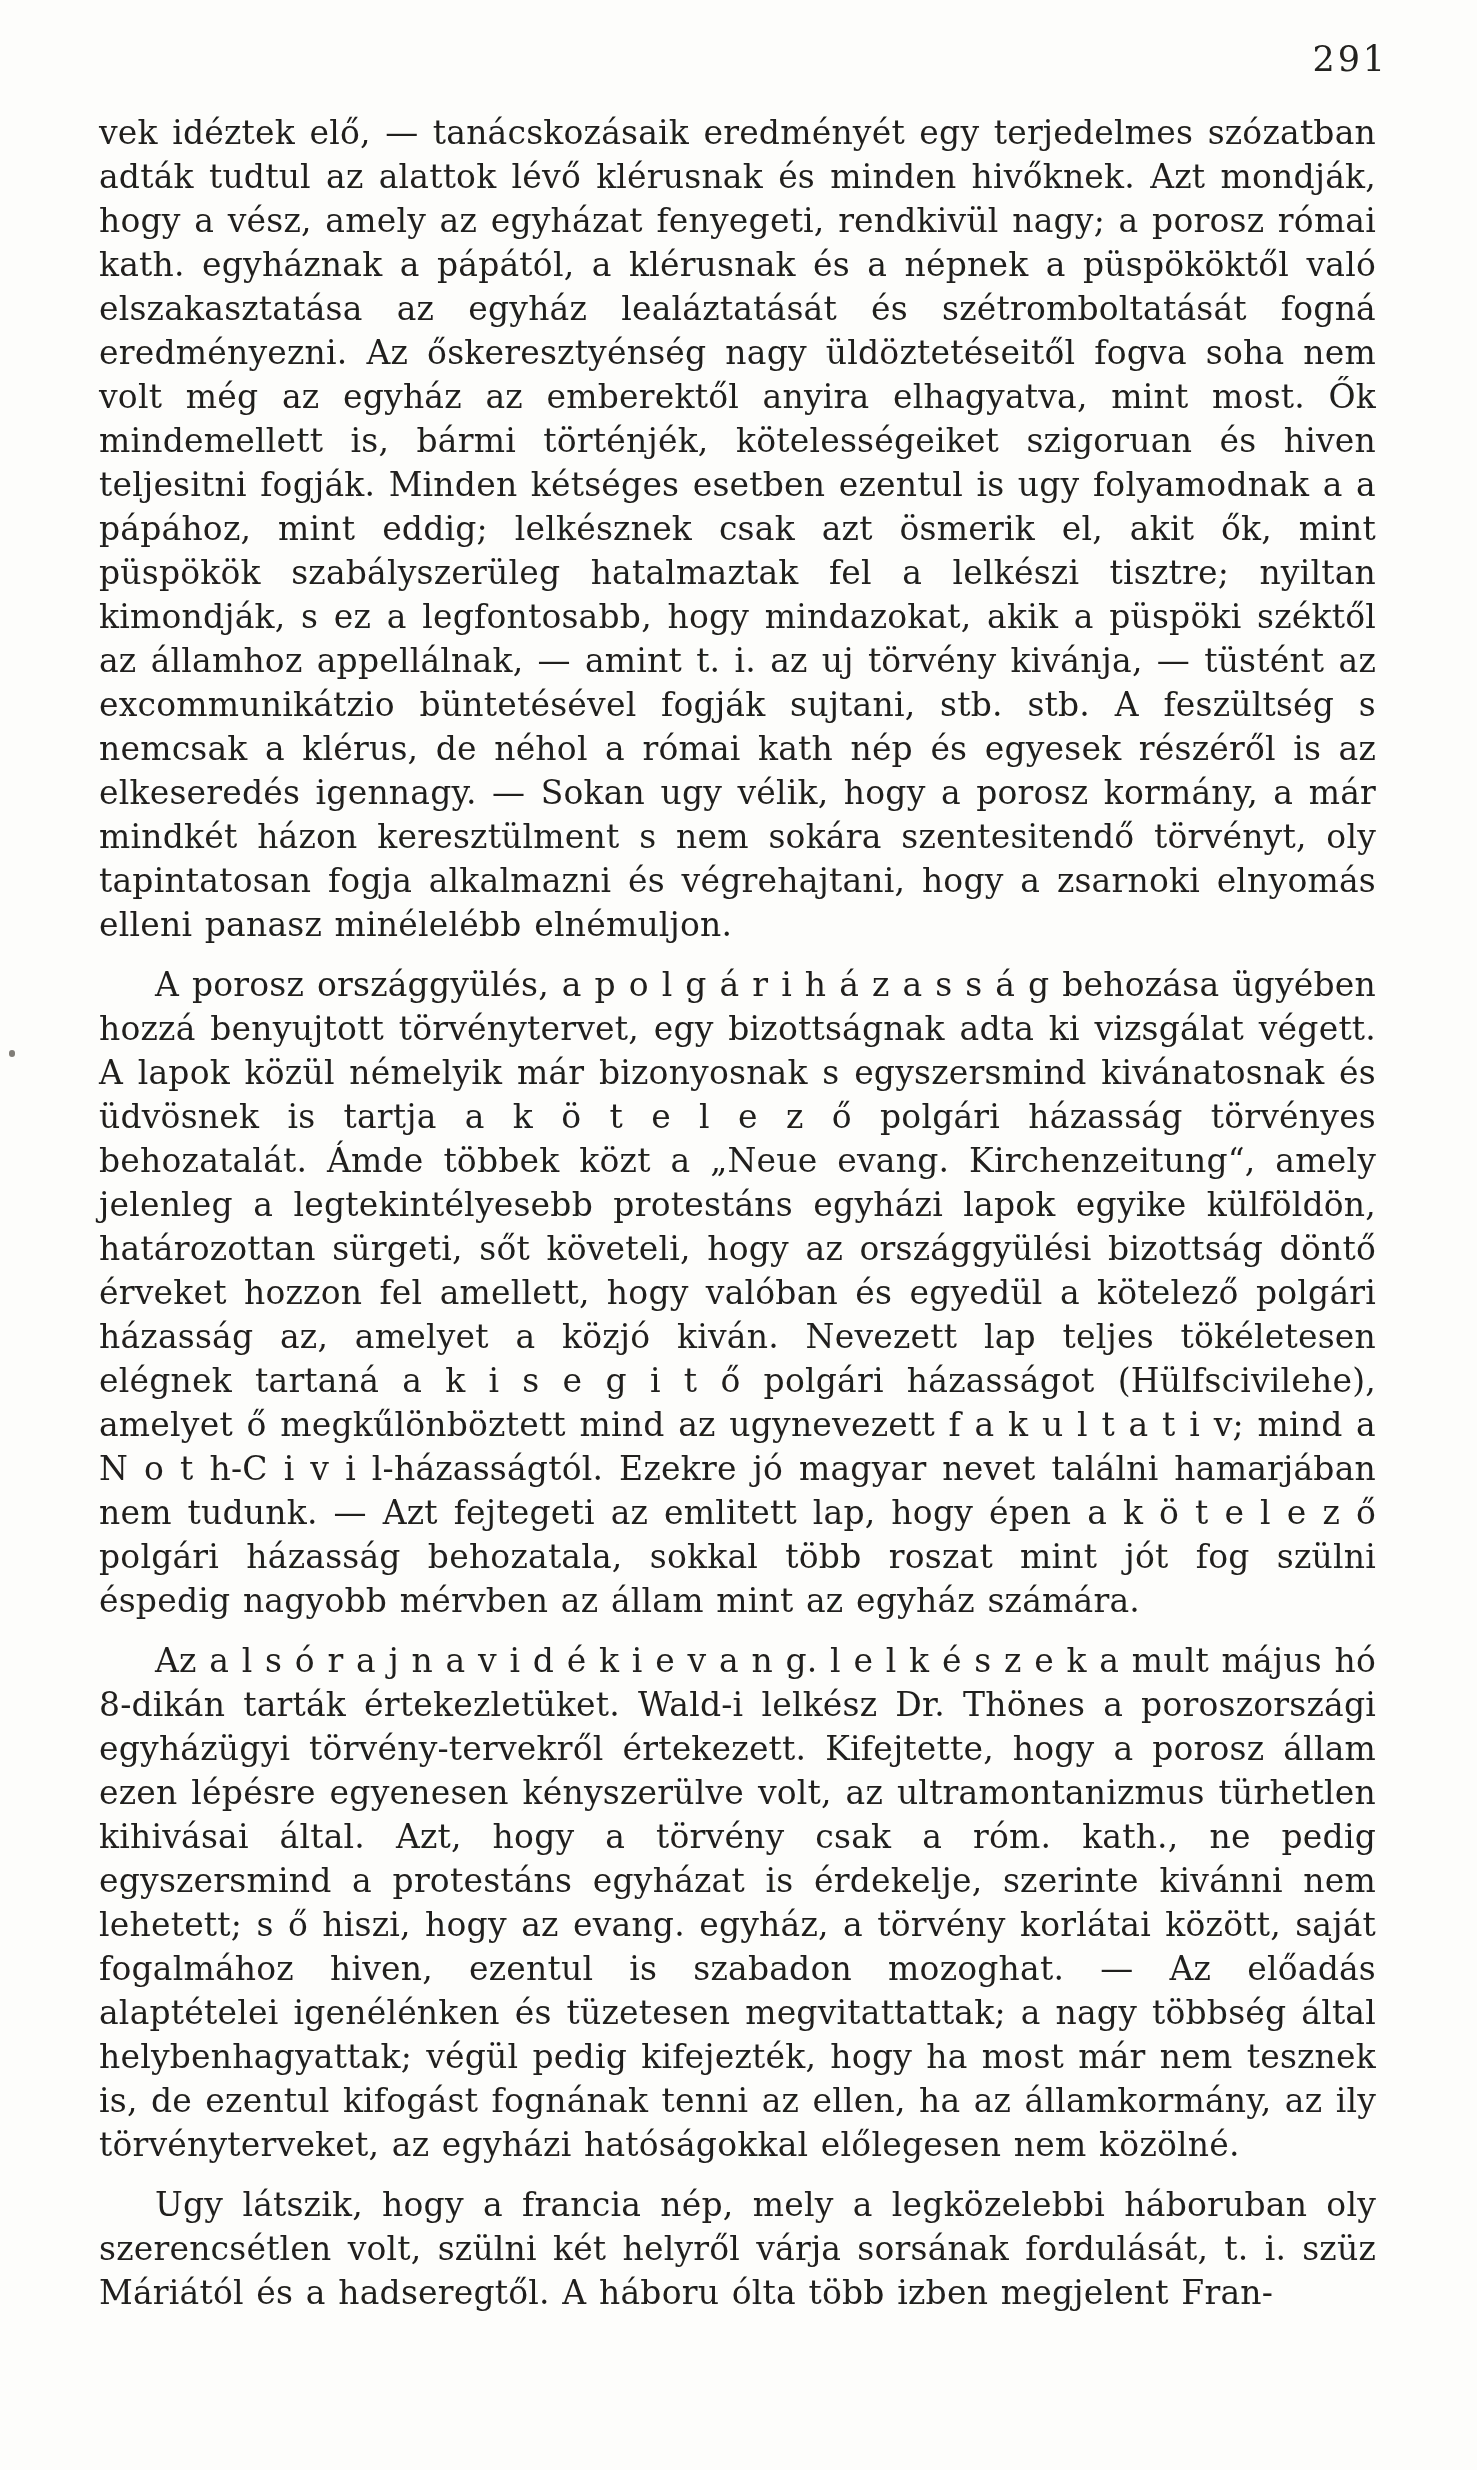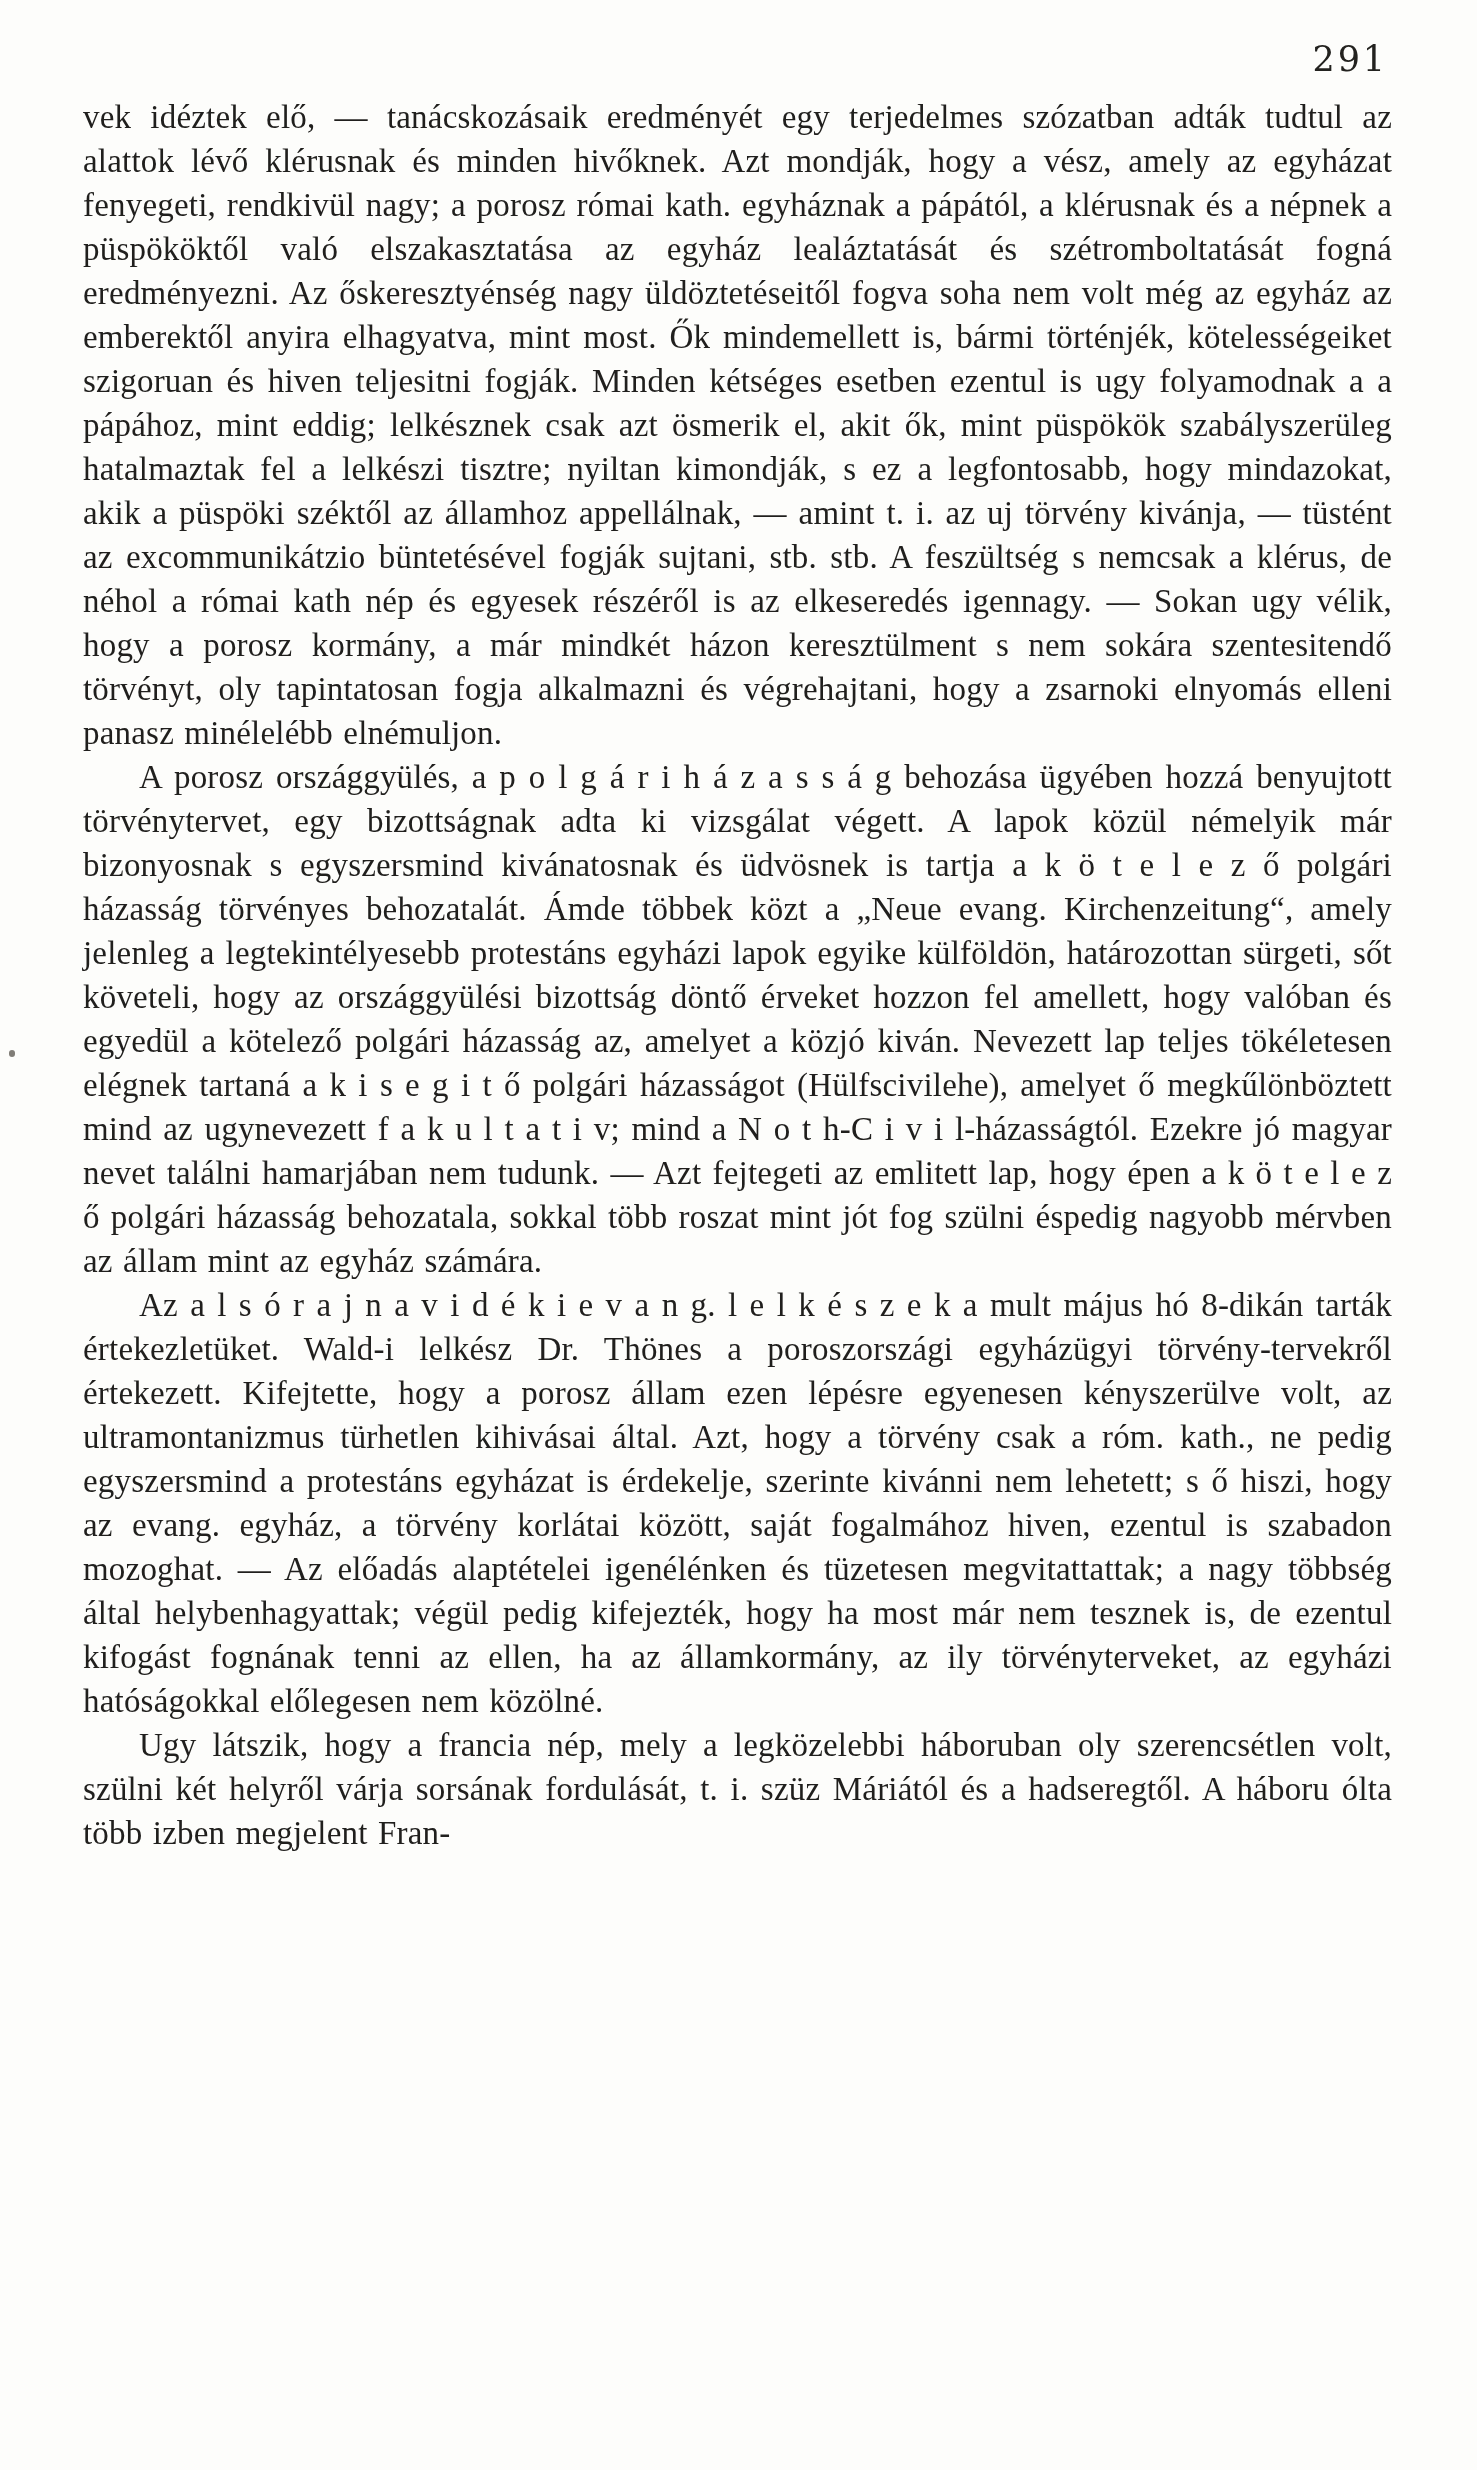--- a/index.html
+++ b/index.html
@@ -31,24 +31,23 @@
     top: 95px;
     left: 83px;
     right: 85px;
     font-size: 33px;
     line-height: 44px;
     text-align: justify;
     letter-spacing: 0.2px;
     word-spacing: 1.9px;
   }
   .para {
-    margin: 0;
+    margin: 16px;
     padding: 0;
     text-indent: 56px;
-    font-family: Liberation Serif, serif;
   }
   .para.no-indent {
     text-indent: 0;
   }
   .scan-artifact {
     position: absolute;
     left: 8.7px;
     top: 1050px;
     width: 6.8px;
     height: 6.8px;

